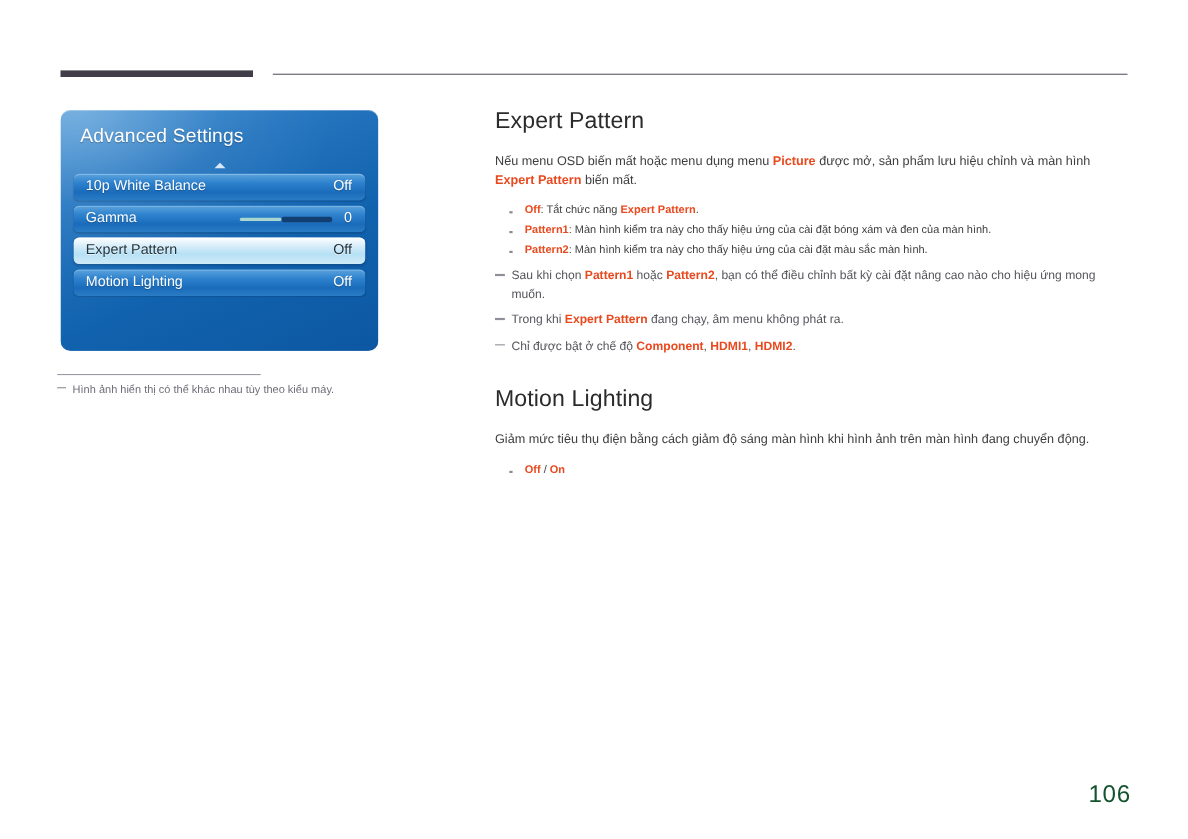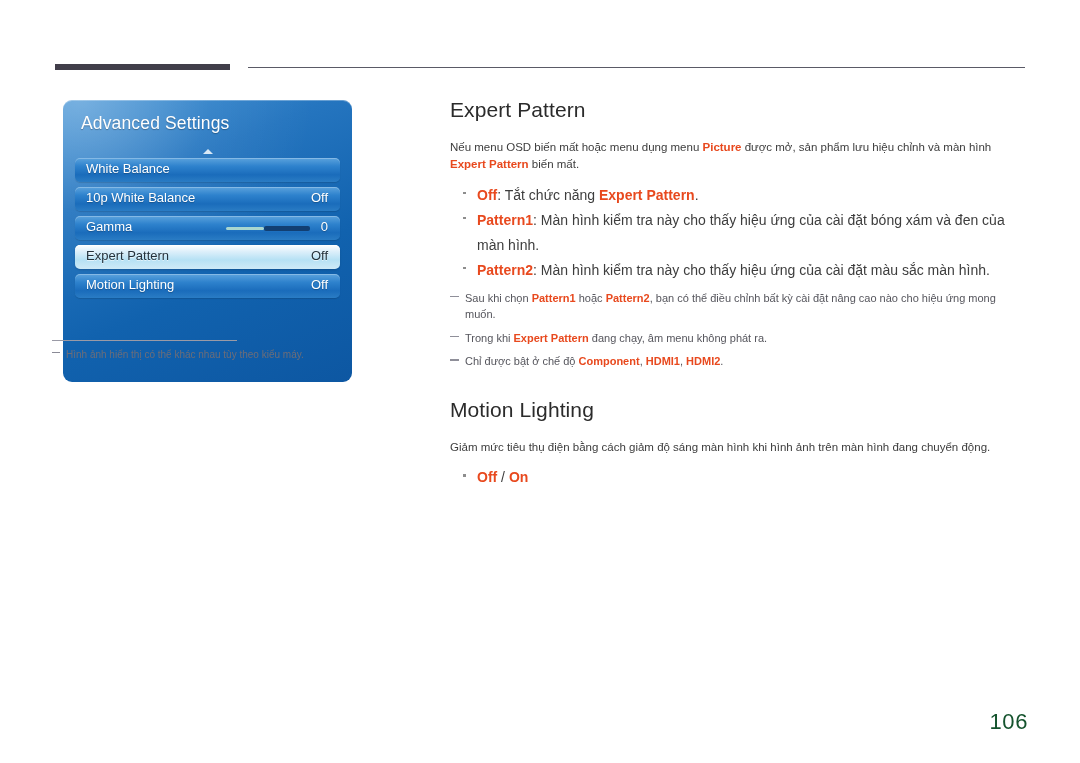--- a/index.html
+++ b/index.html
@@ -36,24 +36,24 @@
     left: 248px;
     top: 67px;
     width: 777px;
     height: 1px;
     background: #5a5a66;
   }
 
   
   .osd-panel {
     position: absolute;
-    left: 63px;
+    left: 55px;
     top: 100px;
     width: 289px;
-    height: 282px;
+    height: 219px;
     border-radius: 9px;
     background:
       radial-gradient(130% 115% at 6% 0%, rgba(255,255,255,0.30) 0%, rgba(255,255,255,0.06) 34%, rgba(255,255,255,0) 62%),
       linear-gradient(157deg, #3e90d4 0%, #2575bf 28%, #1162ae 62%, #0d57a2 100%);
     box-shadow: inset 0 1px 0 rgba(255,255,255,0.30);
     overflow: hidden;
   }
   .osd-title {
     position: absolute;
     left: 18px;
@@ -209,21 +209,21 @@
     font-weight: bold;
   }
   ul.bullets {
     list-style: none;
     margin: 0 0 3px 0;
     padding: 0;
   }
   ul.bullets li {
     position: relative;
     padding-left: 27px;
-    font-size: 14px;
+    font-size: 10px;
     line-height: 1.78;
     color: #3d3d3d;
   }
   ul.bullets li::before {
     content: "";
     position: absolute;
     left: 13px;
     top: 9px;
     width: 2.5px;
     height: 2.5px;
@@ -266,24 +266,20 @@
   <div class="header-bar-thick"></div>
   <div class="header-bar-thin"></div>
 </div>
 
 <div class="osd-panel">
   <div class="osd-title">Advanced Settings</div>
   <div class="osd-uparrow"><i></i></div>
 
   <div class="osd-list">
 
-    <div class="osd-row">
-      <span class="lbl">White Balance</span>
-      <span class="val"></span>
-    </div>
 
     <div class="osd-row">
       <span class="lbl">10p White Balance</span>
       <span class="val">Off</span>
     </div>
 
     <div class="osd-row">
       <span class="lbl">Gamma</span>
       <span class="osd-slider">
         <span class="track-l"></span>

